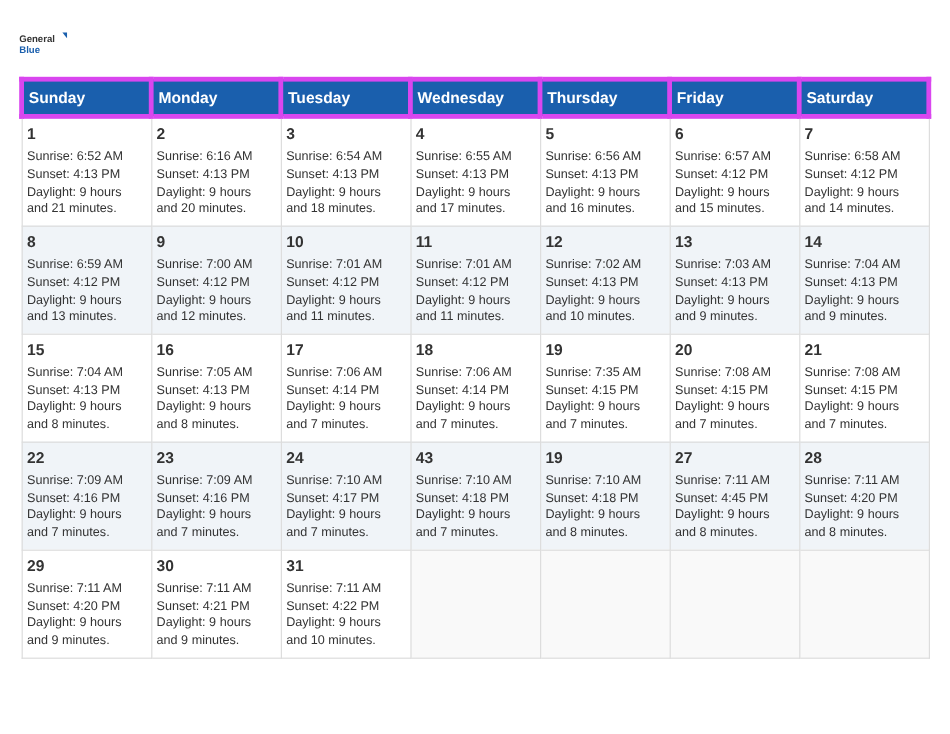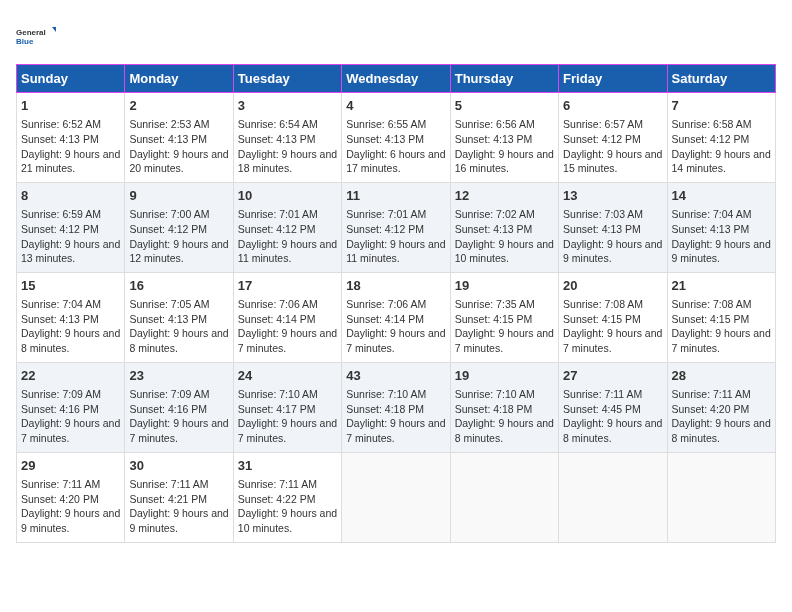--- a/index.html
+++ b/index.html
@@ -41,21 +41,21 @@
     }
     thead tr {
       background-color: #1a5fad;
     }
     thead th {
       color: #fff;
       font-size: 13px;
       font-weight: bold;
       padding: 6px 4px;
       text-align: left;
-      border: 1px solid #d946ef;
+      border: 4px solid #d946ef;
     }
     tbody tr {
       border-bottom: 1px solid #ccc;
     }
     tbody tr:nth-child(odd) {
       background: #fff;
     }
     tbody tr:nth-child(even) {
       background: #f0f4f8;
     }
@@ -110,35 +110,35 @@
   <tbody id="calendar-body">
   <tr>
         <td>
         <span class="day-num">1</span>
         <span>Sunrise: 6:52 AM</span><br>
         <span>Sunset: 4:13 PM</span><br>
         <span>Daylight: 9 hours and 21 minutes.</span>
       </td>
         <td>
         <span class="day-num">2</span>
-        <span>Sunrise: 2:53 AM</span><br>
+        <span>Sunrise: 6:16 AM</span><br>
         <span>Sunset: 4:13 PM</span><br>
         <span>Daylight: 9 hours and 20 minutes.</span>
       </td>
         <td>
         <span class="day-num">3</span>
         <span>Sunrise: 6:54 AM</span><br>
         <span>Sunset: 4:13 PM</span><br>
         <span>Daylight: 9 hours and 18 minutes.</span>
       </td>
         <td>
         <span class="day-num">4</span>
         <span>Sunrise: 6:55 AM</span><br>
         <span>Sunset: 4:13 PM</span><br>
-        <span>Daylight: 6 hours and 17 minutes.</span>
+        <span>Daylight: 9 hours and 17 minutes.</span>
       </td>
         <td>
         <span class="day-num">5</span>
         <span>Sunrise: 6:56 AM</span><br>
         <span>Sunset: 4:13 PM</span><br>
         <span>Daylight: 9 hours and 16 minutes.</span>
       </td>
         <td>
         <span class="day-num">6</span>
         <span>Sunrise: 6:57 AM</span><br>

